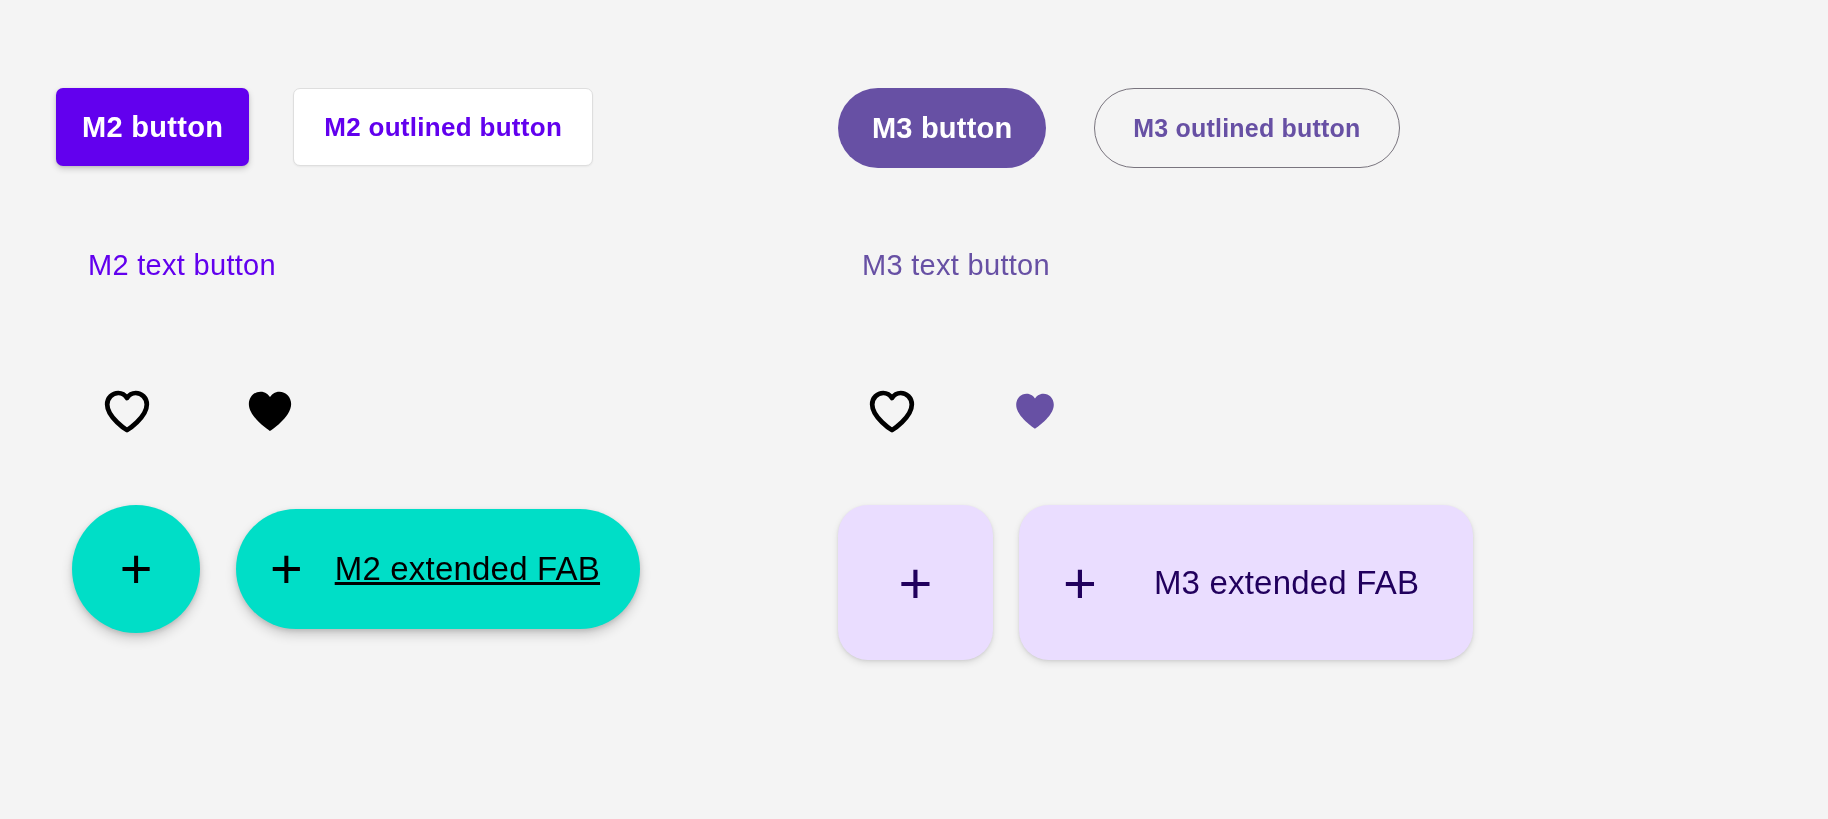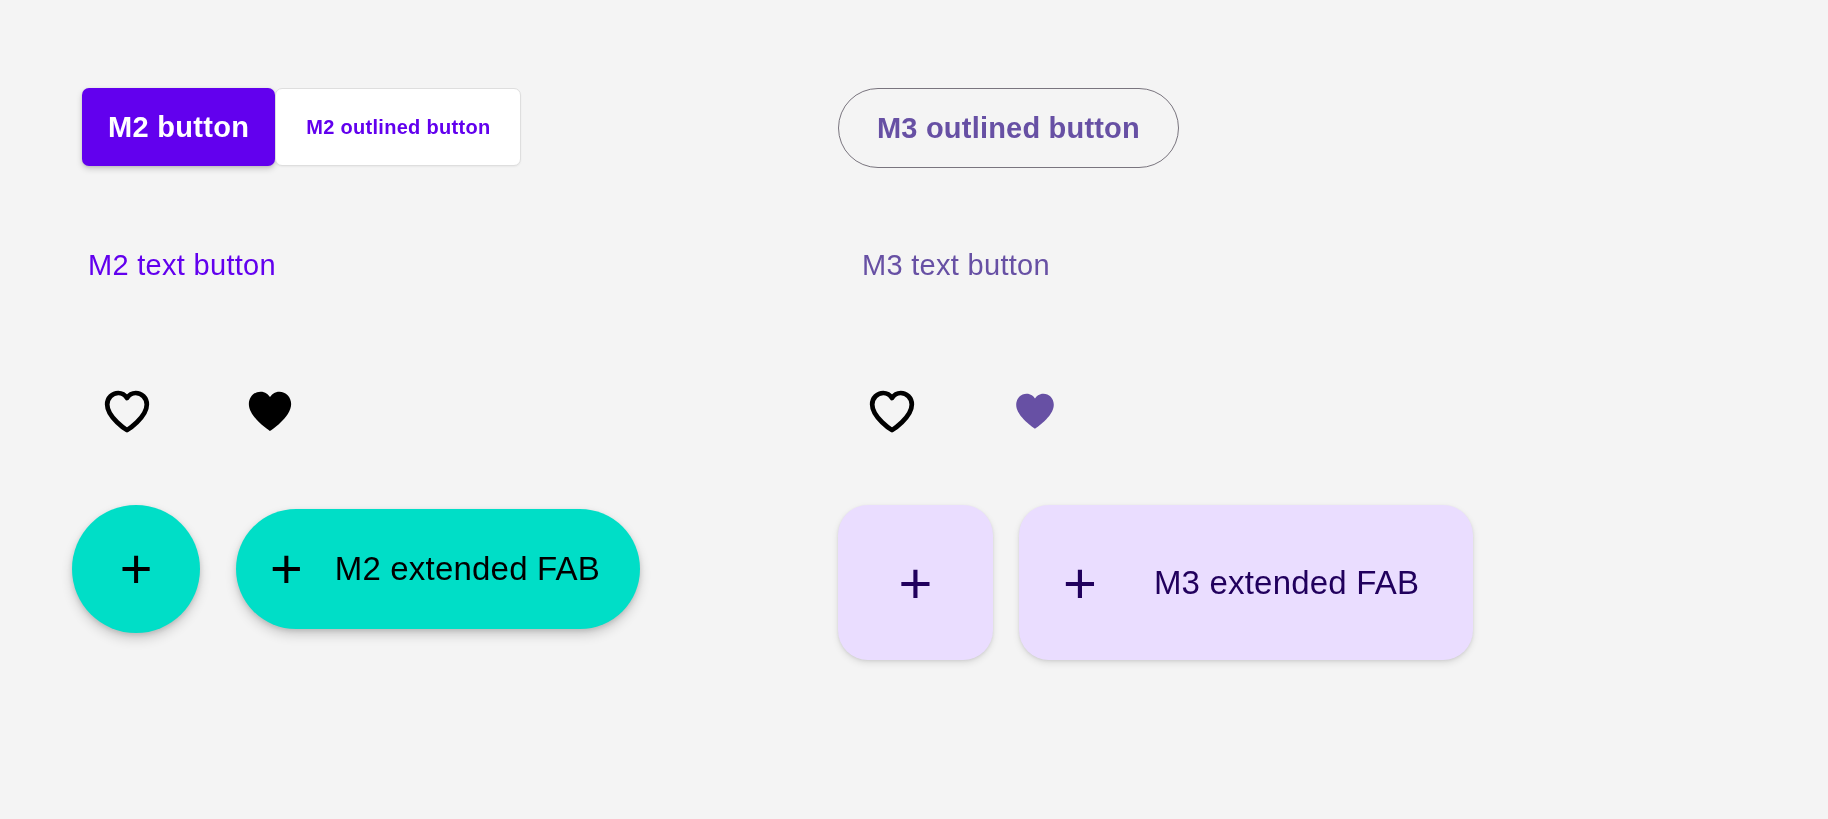--- a/index.html
+++ b/index.html
@@ -30,21 +30,21 @@
   .column.m2 { left: 0; width: 914px; }
   .column.m3 { left: 914px; width: 914px; }
 
   
   .row-buttons {
     position: absolute;
     top: 88px;
     display: flex;
     align-items: center;
   }
-  .column.m2 .row-buttons { left: 82px; }
+  .column.m2 .row-buttons { left: 56px; gap: 44px; }
   .column.m3 .row-buttons { left: -76px; gap: 48px; }
 
   .btn {
     border: none;
     cursor: pointer;
     display: inline-flex;
     align-items: center;
     justify-content: center;
     box-sizing: border-box;
     white-space: nowrap;
@@ -63,21 +63,21 @@
     box-shadow: 0 3px 6px rgba(0,0,0,0.17), 0 1px 3px rgba(0,0,0,0.10);
   }
 
   .btn-m2-outlined {
     height: 78px;
     padding: 0 30px;
     background: #ffffff;
     color: #6200ee;
     border: 1.5px solid #dedede;
     border-radius: 7px;
-    font-size: 20px;
+    font-size: 26px;
     font-weight: bold;
     letter-spacing: 0.3px;
     box-shadow: 0 1px 2px rgba(0,0,0,0.05);
   }
 
   .btn-m3-filled {
     height: 80px;
     padding: 0 34px;
     background: #6750a4;
     color: #ffffff;
@@ -87,21 +87,21 @@
     letter-spacing: 0.2px;
   }
 
   .btn-m3-outlined {
     height: 80px;
     padding: 0 38px;
     background: transparent;
     color: #6750a4;
     border: 1.6px solid #79747e;
     border-radius: 40px;
-    font-size: 29px;
+    font-size: 25px;
     font-weight: bold;
     letter-spacing: 0.2px;
   }
 
   
   .row-text {
     position: absolute;
     top: 249px;
   }
   .column.m2 .row-text { left: 88px; }
@@ -207,21 +207,21 @@
     display: inline-block;
   }
   .fab-m3-square .fab-plus,
   .fab-m3-extended .fab-plus { font-size: 58px; }
 
   .fab-label {
     font-size: 33px;
     letter-spacing: 0.2px;
     white-space: nowrap;
   }
-  .fab-m2-extended .fab-label { color: #000000; }
+  .fab-m2-extended .fab-label { color: #000000; text-decoration: underline; }
   .fab-m3-extended .fab-label { color: #21005d; margin-left: 11px; }
 </style>
 </head>
 <body>
 
 <div class="stage">
 
   <div class="column m2">
 
     <div class="row-buttons">
@@ -258,20 +258,21 @@
         <span class="fab-plus">+</span>
         <span class="fab-label">M2 extended FAB</span>
       </button>
     </div>
 
   </div>
 
   <div class="column m3">
 
     <div class="row-buttons">
+      <button class="btn btn-m3-filled">M3 button</button>
       <button class="btn btn-m3-outlined">M3 outlined button</button>
     </div>
 
     <div class="row-text">
       <button class="btn-text btn-text-m3">M3 text button</button>
     </div>
 
     <div class="row-icons">
       <button class="icon-btn">
         <span>

